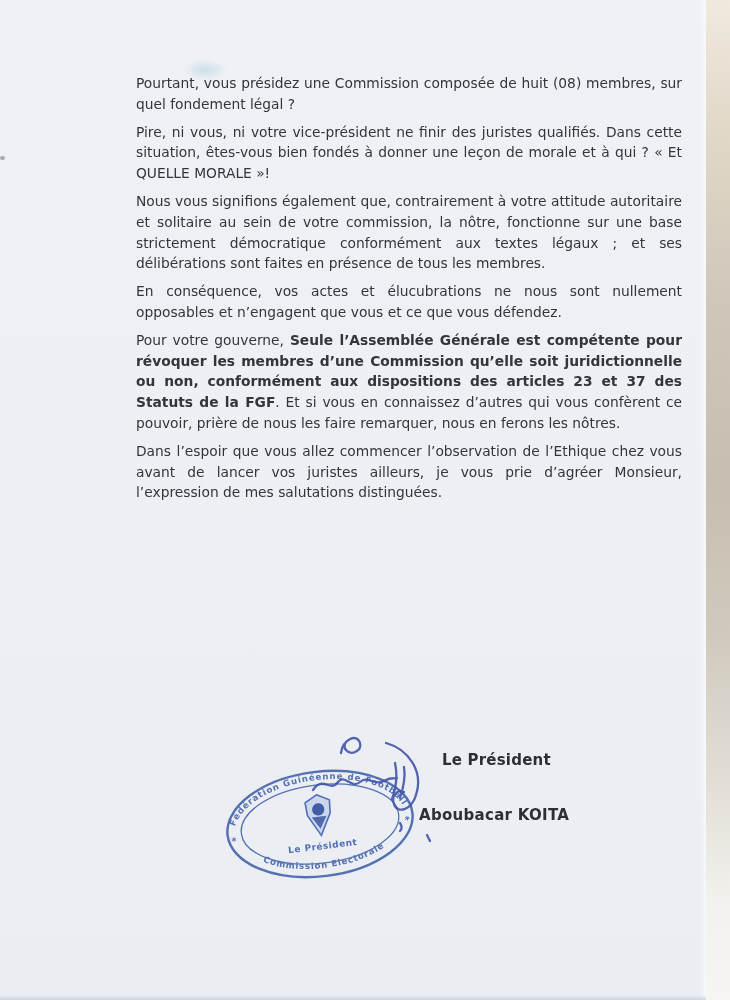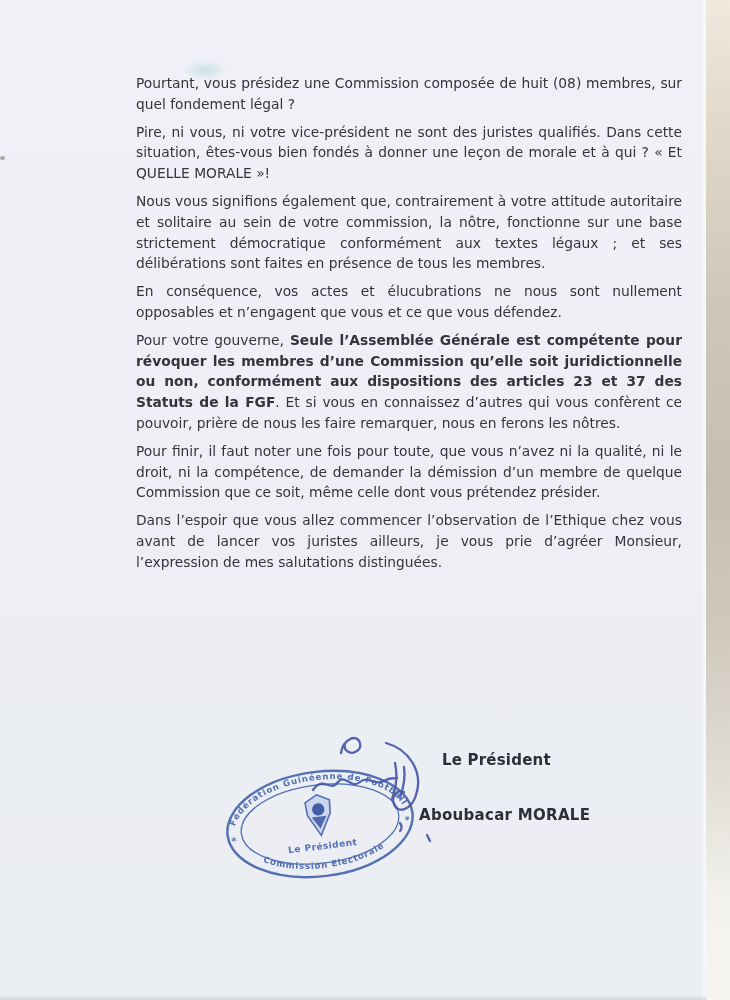--- a/index.html
+++ b/index.html
@@ -62,30 +62,29 @@
 <body>
 
 <div class="edge-right"></div>
 <div class="edge-highlight"></div>
 <div class="edge-bottom"></div>
 <div class="smudge"></div>
 <div class="speck"></div>
 
 <main class="letter">
   <p>Pourtant, vous présidez une Commission composée de huit (08) membres, sur quel fondement légal ?</p>
-  <p>Pire, ni vous, ni votre vice-président ne sont des juristes qualifiés.  Dans cette situation, êtes-vous bien fondés à donner une leçon de morale et à qui ? « Et QUELLE MORALE »!</p>
+  <p>Pire, ni vous, ni votre vice-président ne finir des juristes qualifiés.  Dans cette situation, êtes-vous bien fondés à donner une leçon de morale et à qui ? « Et QUELLE MORALE »!</p>
   <p>Nous vous signifions également que, contrairement à votre attitude autoritaire et solitaire au sein de votre commission, la nôtre, fonctionne sur une base strictement démocratique conformément aux textes légaux ; et ses délibérations sont faites en présence de tous les membres.</p>
   <p>En conséquence,  vos actes et élucubrations  ne nous sont nullement opposables et n’engagent que vous et ce que vous défendez.</p>
   <p><span>Pour votre gouverne, </span><span class="emph">Seule l’Assemblée Générale est compétente pour révoquer les membres d’une Commission qu’elle soit juridictionnelle ou non, conformément aux dispositions des articles 23 et 37 des Statuts de la FGF</span><span>. Et  si vous en connaissez d’autres qui vous confèrent ce pouvoir, prière  de nous les faire remarquer,  nous en ferons les nôtres.</span></p>
-  <p>Pour finir, il faut noter une fois pour toute, que vous n’avez ni la qualité, ni le droit, ni la compétence, de demander la démission d’un membre de quelque Commission que ce soit, même celle dont vous prétendez présider.</p>
   <p>Dans l’espoir que vous allez commencer l’observation de l’Ethique chez vous avant de lancer vos juristes ailleurs, je vous prie d’agréer Monsieur, l’expression de mes salutations distinguées.</p>
 </main>
 
 <div class="sig-title">Le Président</div>
-<div class="sig-name">Aboubacar MORALE</div>
+<div class="sig-name">Aboubacar KOITA</div>
 
 <svg class="stamp-svg" viewBox="0 0 240 140" xmlns="http://www.w3.org/2000/svg">
   <defs>
     <path id="arcTop" d="M 14 72 A 106 56 0 0 1 226 72" fill="none"></path>
     <path id="arcBottom" d="M 16 70 A 104 54 0 0 0 224 70" fill="none"></path>
   </defs>
   <ellipse cx="120" cy="70" rx="114" ry="64" fill="none" stroke="#4766ae" stroke-width="3"></ellipse>
   <ellipse cx="120" cy="70" rx="97" ry="48" fill="none" stroke="#4766ae" stroke-width="1.6"></ellipse>
   <text fill="#4766ae" font-size="10.5" font-weight="600" letter-spacing="1.1">
     <textPath href="#arcTop" startOffset="50%" text-anchor="middle">Fédération Guinéenne de Football</textPath>

